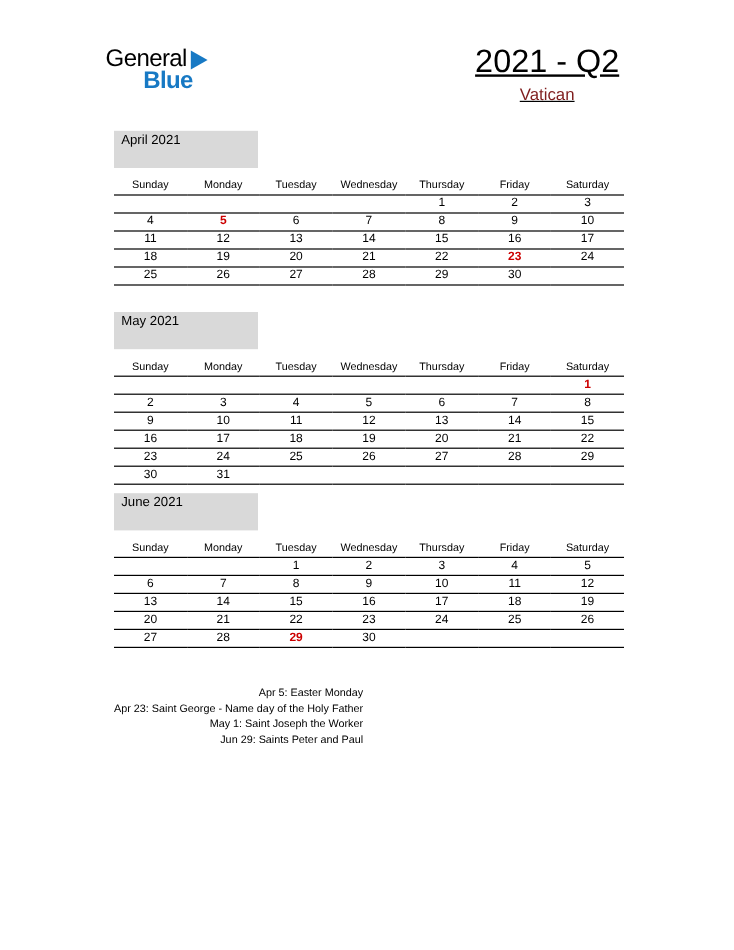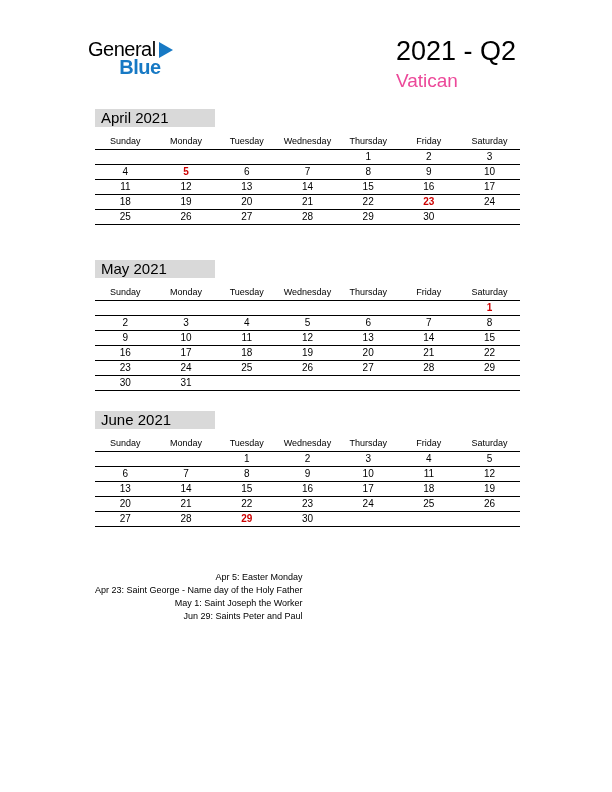--- a/index.html
+++ b/index.html
@@ -48,48 +48,49 @@
     font-weight: bold;
     color: var(--accent);
     margin-top: -5px;
     letter-spacing: -0.5px;
   }
 
   .title-block {
     position: absolute;
     right: 96px;
     top: 36px;
-    text-align: left;
+    text-align: center;
+    text-decoration: underline;
   }
   .quarter-title {
     font-size: 27px;
     font-weight: 400;
     color: #000;
   }
   .country-name {
-    font-size: 19px;
+    font-size: 14px;
     margin-top: 3px;
-    color: #ec4899;
+    color: #7f1d1d;
   }
 
   
   .month {
     position: absolute;
     left: 95px;
     width: 425px;
   }
   .month-april { top: 109px; }
   .month-may   { top: 260px; }
   .month-june  { top: 411px; }
 
   .month-header {
     width: 120px;
-    height: 18px;
+    height: 31px;
     background: var(--mh-bg);
-    font-size: 15px;
+    font-size: 11px;
     line-height: 17px;
     padding-left: 6px;
   }
 
   table.cal {
     width: 100%;
     border-collapse: collapse;
     table-layout: fixed;
     margin-top: 7px;
   }

